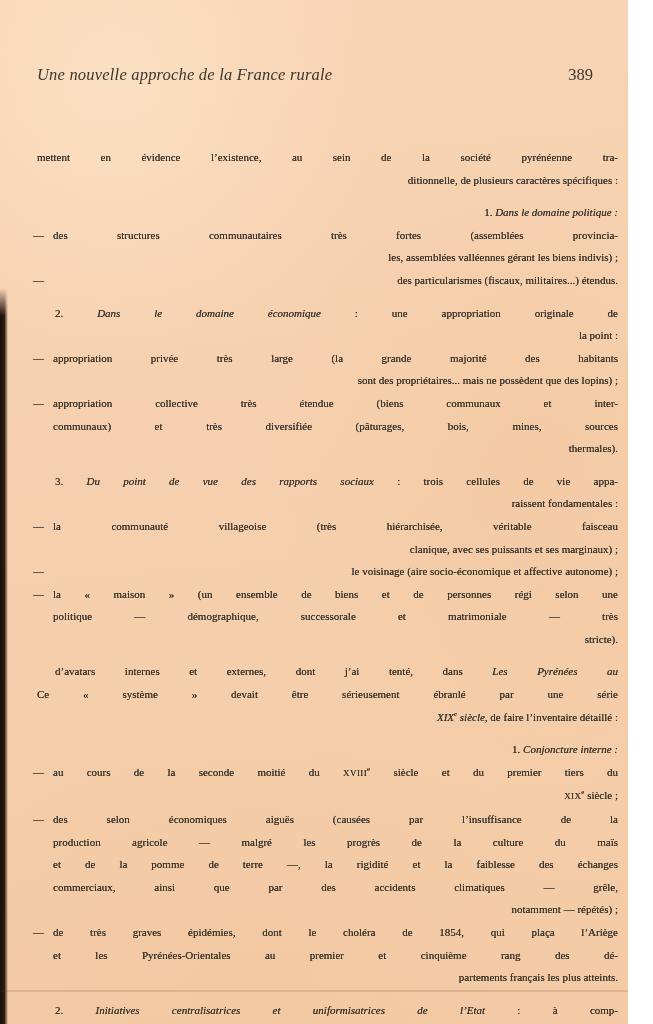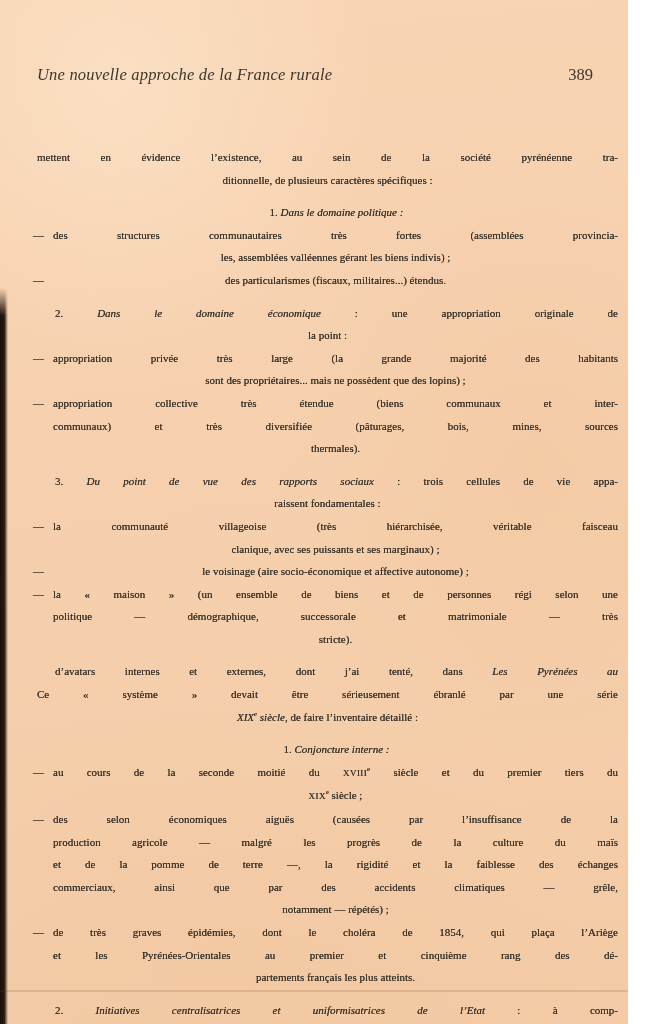--- a/index.html
+++ b/index.html
@@ -44,21 +44,21 @@
     position:absolute; top:114px; left:37px; width:581px;
     font-size:11px; line-height:22.6px;
     text-shadow:0 0 .4px currentColor;
     margin-top:32px;
   }
   .block { margin:0; }
   .heading, .para-indent { margin-top:10px; }
   .heading .line:first-child, .para-indent .line:first-child { text-indent:18px; }
   .bullet { position:relative; padding-left:16px; }
   .bullet .dash { position:absolute; left:-4px; top:0; }
-  .line { text-align:center; white-space:normal; }
+  .line { text-align:right; white-space:normal; }
   .line.j { text-align:justify; text-align-last:justify; }
   .i   { font-style:italic; }
   .sc  { font-size:.82em; letter-spacing:.4px; }
   .sup { font-size:.62em; vertical-align:super; line-height:0; }
   .i.sup, .sup.i { font-style:italic; }
 </style>
 </head>
 <body style="--bg: #f6d0ae; --ink: #3d362d;">
 
 <div class="page">

